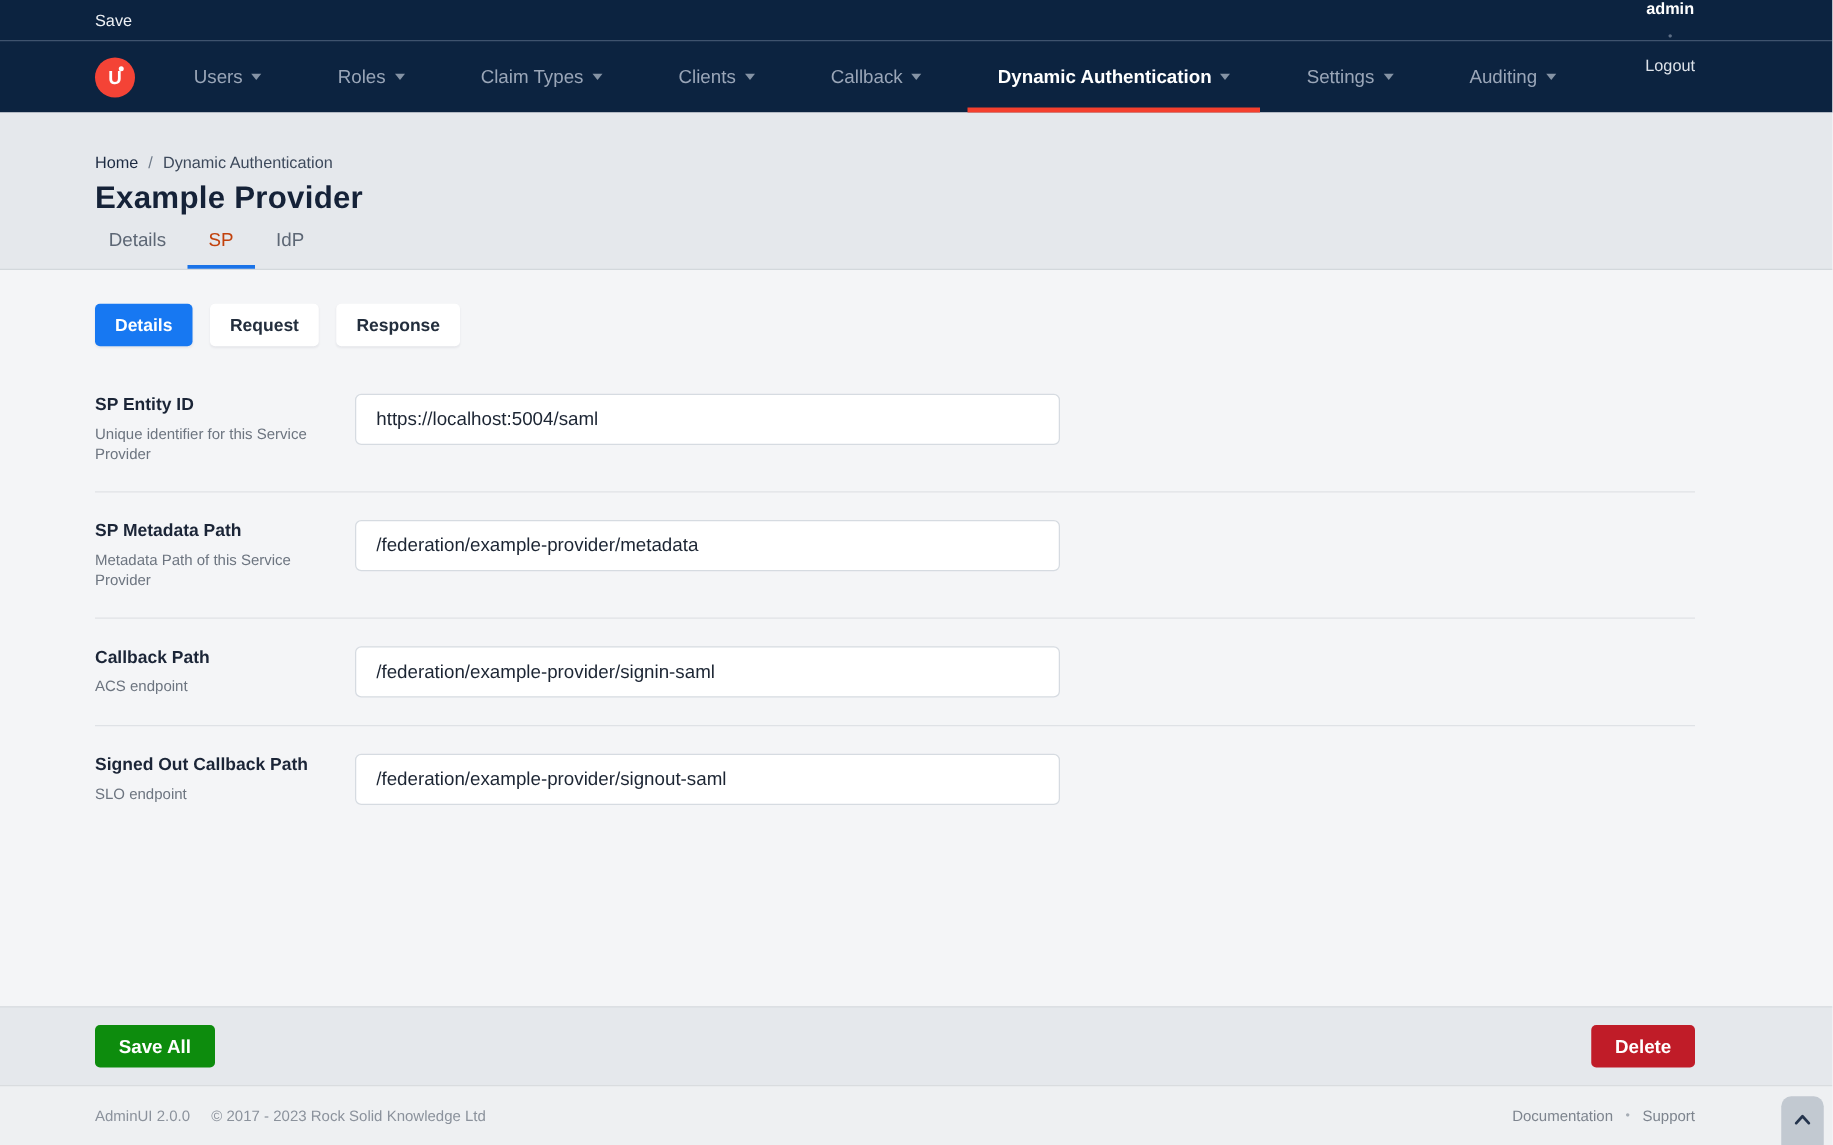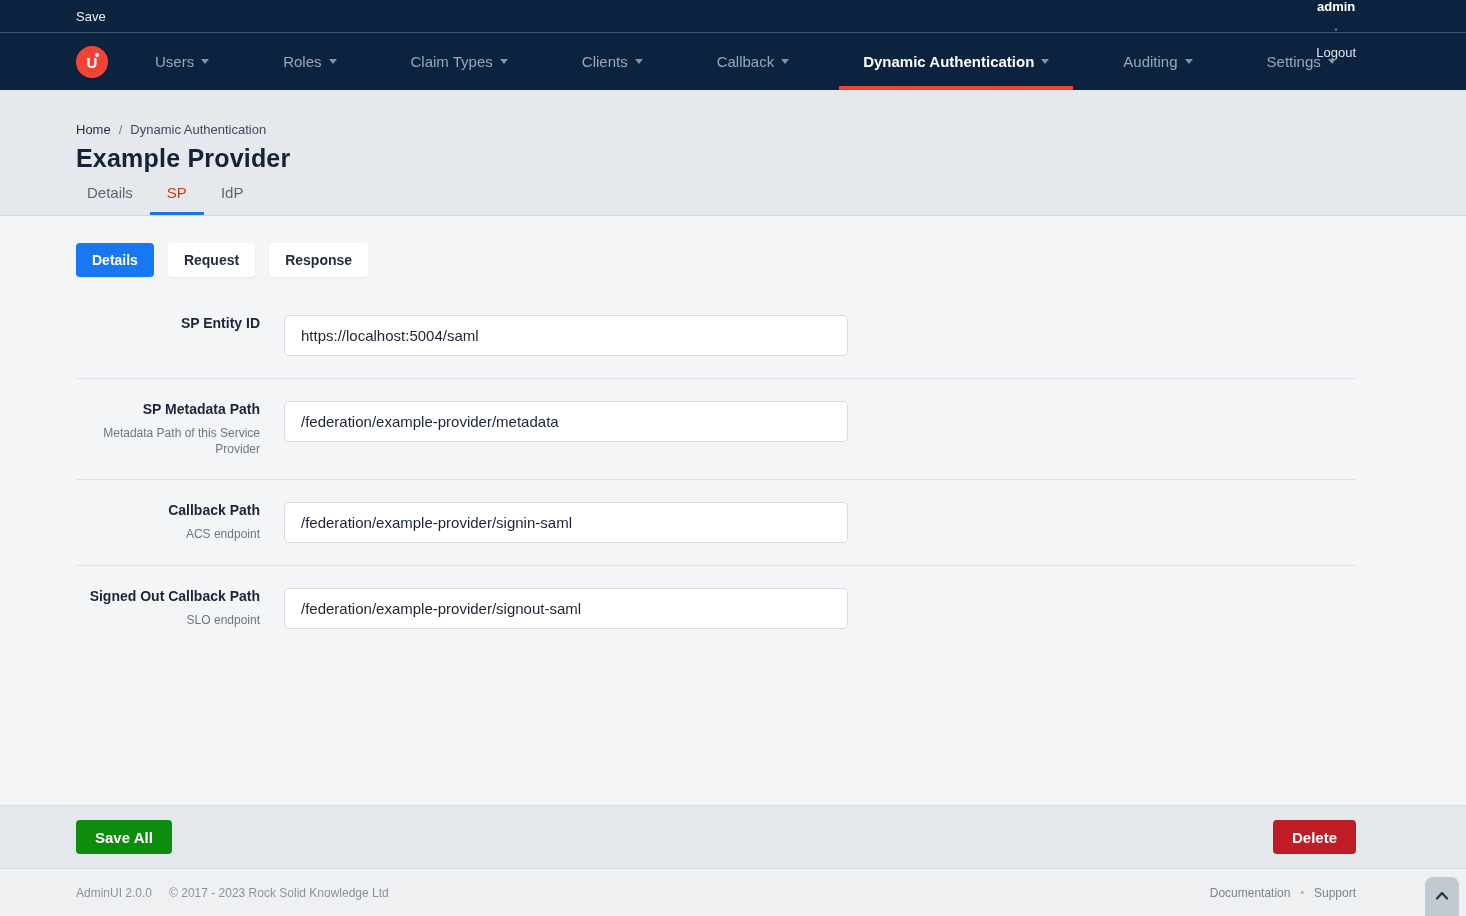--- a/index.html
+++ b/index.html
@@ -20,21 +20,21 @@
   .dot-sep { color:#5c6d84; font-size:10px; }
   .logout-link { font-size:13px; color:#dde2e9; text-decoration:none; cursor:pointer; }
 
   
   .navbar { height:58px; background:#0c2340; border-top:1px solid rgba(160,176,198,.35); }
   .navbar .inner { height:100%; display:flex; align-items:center; }
   .logo { width:32px; height:32px; border-radius:50%; background:#f44336; position:relative;
           display:flex; align-items:center; justify-content:center; cursor:pointer; flex:none; }
   .logo-u { color:#fff; font-weight:700; font-size:15px; line-height:1; margin-top:2px; }
   .logo-dot { position:absolute; width:4px; height:4px; border-radius:50%; background:#fff; top:7px; right:9px; }
-  .nav-items { display:flex; margin-left:23px; gap:26px; height:100%;justify-content:center; }
+  .nav-items { display:flex; margin-left:23px; gap:13px; height:100%;justify-content:center; }
   .nav-item { display:flex; align-items:center; padding:0 24px; font-size:15px; font-weight:500;
               color:#9aa6b8; position:relative; cursor:pointer; text-decoration:none; white-space:nowrap; }
   .nav-item.active { color:#ffffff; font-weight:700; }
   .nav-item.active::after { content:""; position:absolute; left:0; right:0; bottom:0; height:4px; background:#f4402e; }
   .caret { width:0; height:0; border-left:4px solid transparent; border-right:4px solid transparent;
            border-top:5px solid #8593a5; margin-left:7px; display:inline-block; }
 
   
   .page-head { height:126px; background:#e5e8ec; border-bottom:1px solid #d3d8dc; }
   .page-head .inner { height:100%; display:flex; flex-direction:column; }
@@ -50,21 +50,21 @@
   
   .content { height:589px; padding-top:27px; }
   .pills { display:flex; gap:14px; }
   .pill { height:34px; padding:0 16px; border-radius:4px; font-size:14px; font-weight:700;
           display:flex; align-items:center; background:#ffffff; color:#232e3d;
           box-shadow:0 1px 2px rgba(25,35,55,.07); cursor:pointer; border:none; font-family:inherit; }
   .pill.active { background:#1778f2; color:#ffffff; }
   .form { margin-top:16px; }
   .form-row { display:flex; padding:22px 0; border-bottom:1px solid #dfe2e6; }
   .form-row:last-child { border-bottom:none; }
-  .field-meta { width:208px; flex:none; padding-right:24px;text-align:right; }
+  .field-meta { width:208px; flex:none; padding-right:24px; }
   .field-label { font-size:14px; font-weight:700; color:#1b2537; line-height:1.2; }
   .field-desc { font-size:12px; color:#6d7580; margin-top:7px; line-height:1.35; }
   .field-input { width:564px; height:41px; border:1px solid #d6dbe1; border-radius:5px; background:#fff;
                  font-size:15px; color:#1c2533; padding:0 16px; font-family:inherit; outline:none; }
 
   
   .actionbar { height:63px; background:#e5e8ec; border-top:1px solid #d8dcdf; }
   .actionbar .inner { height:100%; display:flex; align-items:center; justify-content:space-between; }
   .btn { height:34px; padding:0 19px; border:none; border-radius:4px; font-size:15px; font-weight:700;
          color:#fff; cursor:pointer; font-family:inherit; }
@@ -130,25 +130,25 @@
   </a>
         <a class="nav-item">
     <span class="nav-label">Callback</span>
     <span class="caret"></span>
   </a>
         <a class="nav-item active">
     <span class="nav-label">Dynamic Authentication</span>
     <span class="caret" hidden=""></span>
   </a>
         <a class="nav-item">
+    <span class="nav-label">Settings</span>
+    <span class="caret" hidden=""></span>
+  </a>
+        <a class="nav-item">
     <span class="nav-label">Auditing</span>
-    <span class="caret" hidden=""></span>
-  </a>
-        <a class="nav-item">
-    <span class="nav-label">Settings</span>
     <span class="caret" hidden=""></span>
   </a>
       </div>
   </div>
 </nav>
 
 <header class="page-head">
   <div class="inner">
     <div class="breadcrumb" id="breadcrumb">
         <a class="crumb-link">Home</a>
@@ -168,20 +168,21 @@
   <div class="inner">
     <div class="pills" id="pills">
         <button class="pill active">Details</button>
         <button class="pill">Request</button>
         <button class="pill">Response</button>
       </div>
     <div class="form" id="form">
         <div class="form-row">
     <div class="field-meta">
       <div class="field-label">SP Entity ID</div>
+      <div class="field-desc">Unique identifier for this Service Provider</div>
     </div>
     <input class="field-input" type="text" value="https://localhost:5004/saml" style="">
   </div>
         <div class="form-row">
     <div class="field-meta">
       <div class="field-label">SP Metadata Path</div>
       <div class="field-desc">Metadata Path of this Service Provider</div>
     </div>
     <input class="field-input" type="text" value="/federation/example-provider/metadata" style="">
   </div>

